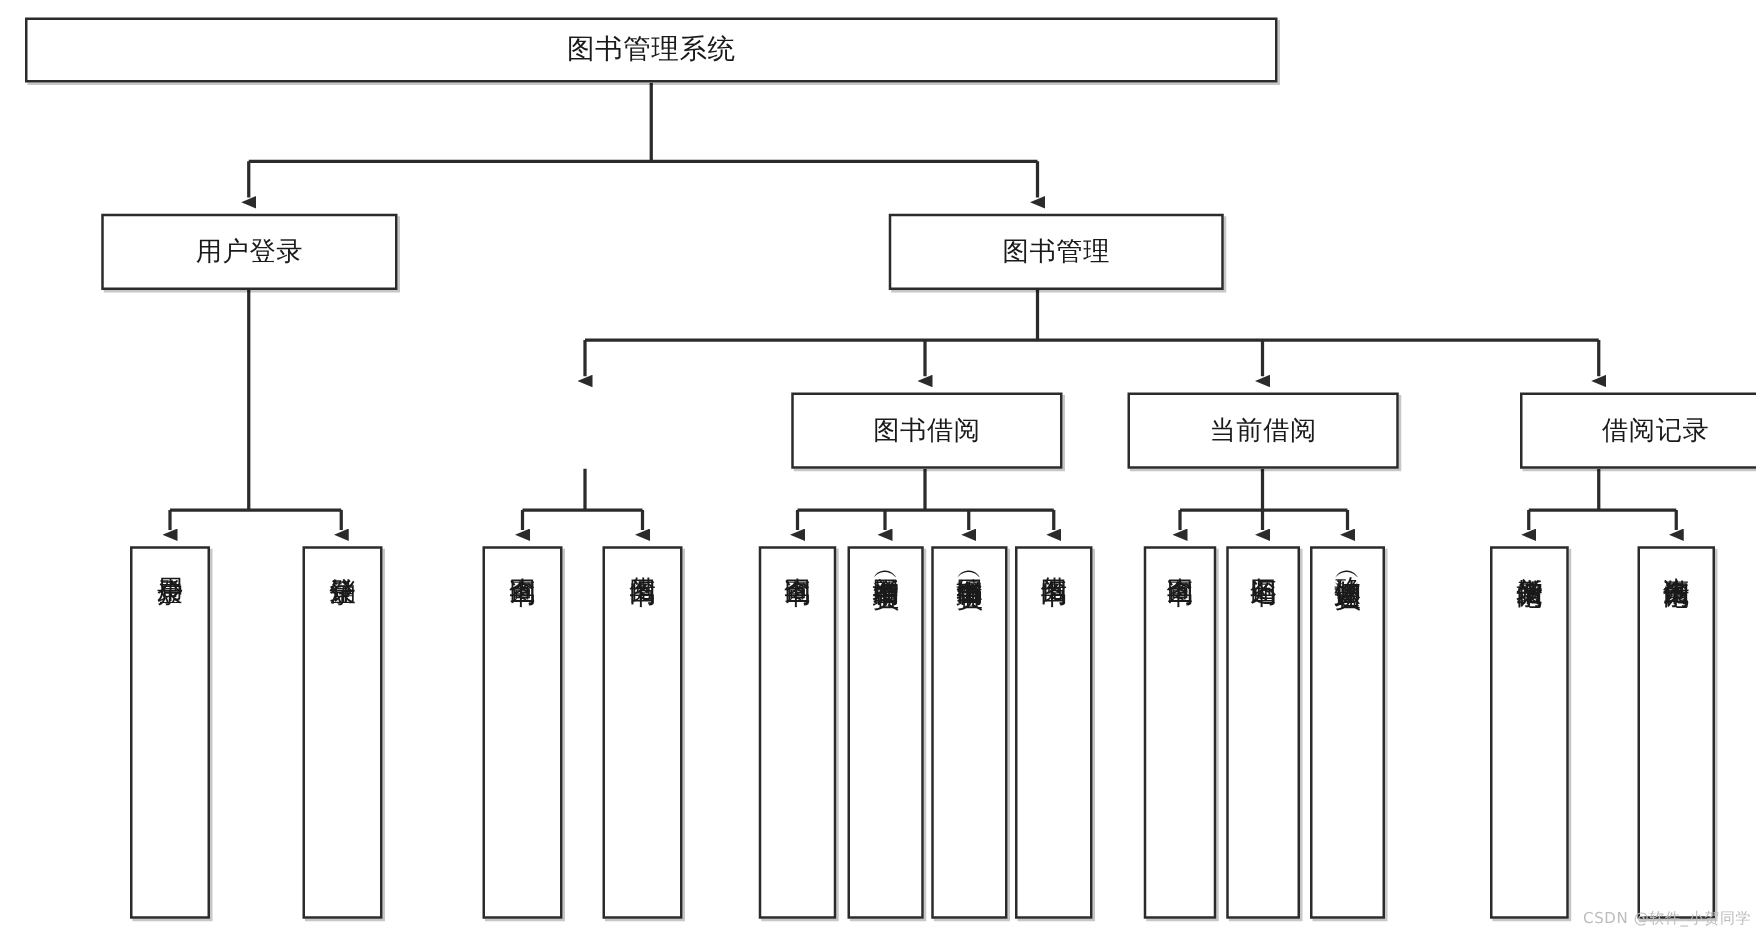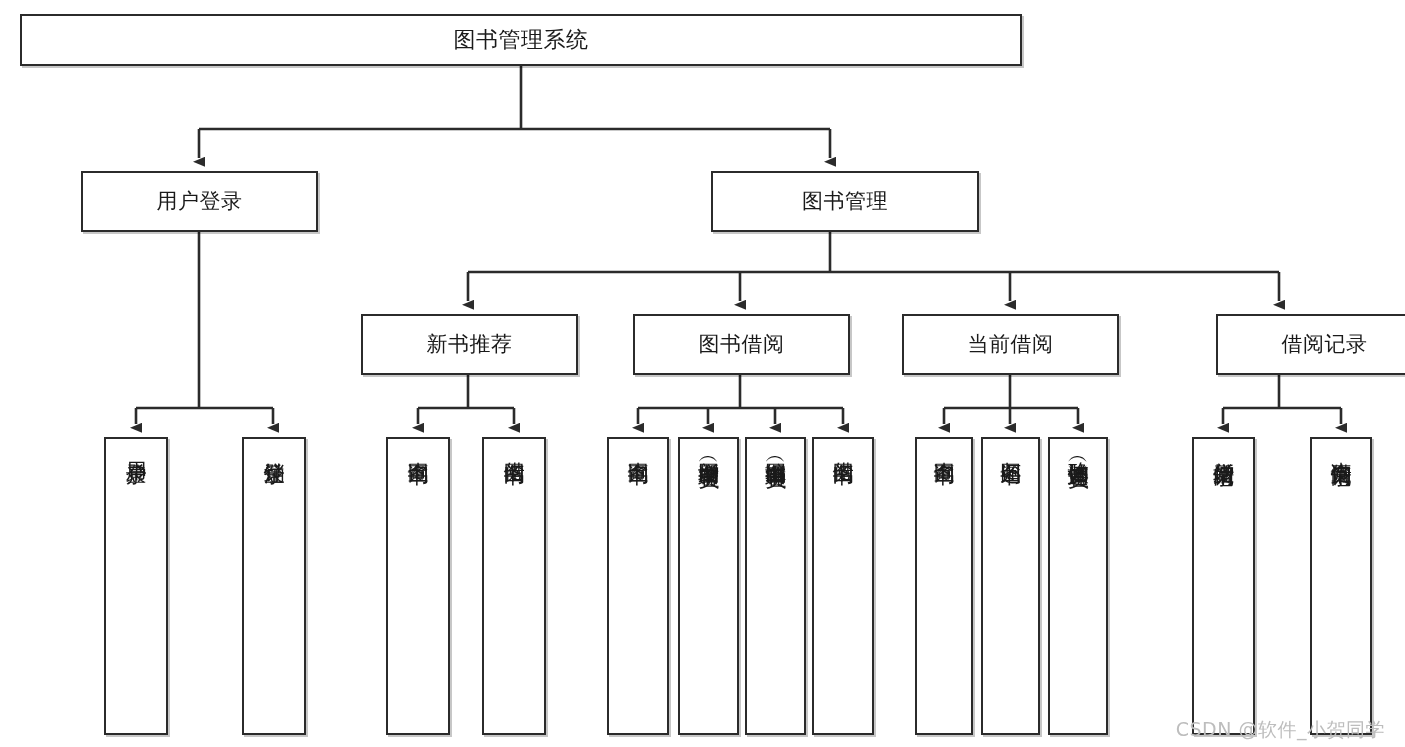--- a/index.html
+++ b/index.html
@@ -64,23 +64,23 @@
     line-height: 1.06;
     letter-spacing: 1px;
     white-space: nowrap;
     max-height: 290px;
   }
   .node.vert.tall .node-label {
     max-height: 296px;
   }
   #watermark {
     position: absolute;
-    right: 20px;
+    right: 4px;
     bottom: 4px;
-    font-size: 19px;
+    font-size: 12px;
     color: #bdbdbd;
     letter-spacing: 0.5px;
     white-space: nowrap;
     user-select: none;
   }
 </style>
 </head>
 <body>
 
 <div id="diagram-canvas">
@@ -140,23 +140,20 @@
   </div>
 
   <div class="node horiz" style="left:81px; top:171px; width:237px; height:61px;">
     <span class="node-label">用户登录</span>
   </div>
 
   <div class="node horiz" style="left:711px; top:171px; width:268px; height:61px;">
     <span class="node-label">图书管理</span>
   </div>
 
-  <div class="node horiz" style="left:361px; top:314px; width:217px; height:61px;">
-    <span class="node-label">新书推荐</span>
-  </div>
 
   <div class="node horiz" style="left:902px; top:314px; width:217px; height:61px;">
     <span class="node-label">当前借阅</span>
   </div>
 
   <div class="node horiz" style="left:633px; top:314px; width:217px; height:61px;">
     <span class="node-label">图书借阅</span>
   </div>
 
   <div class="node horiz" style="left:1216px; top:314px; width:217px; height:61px;">

